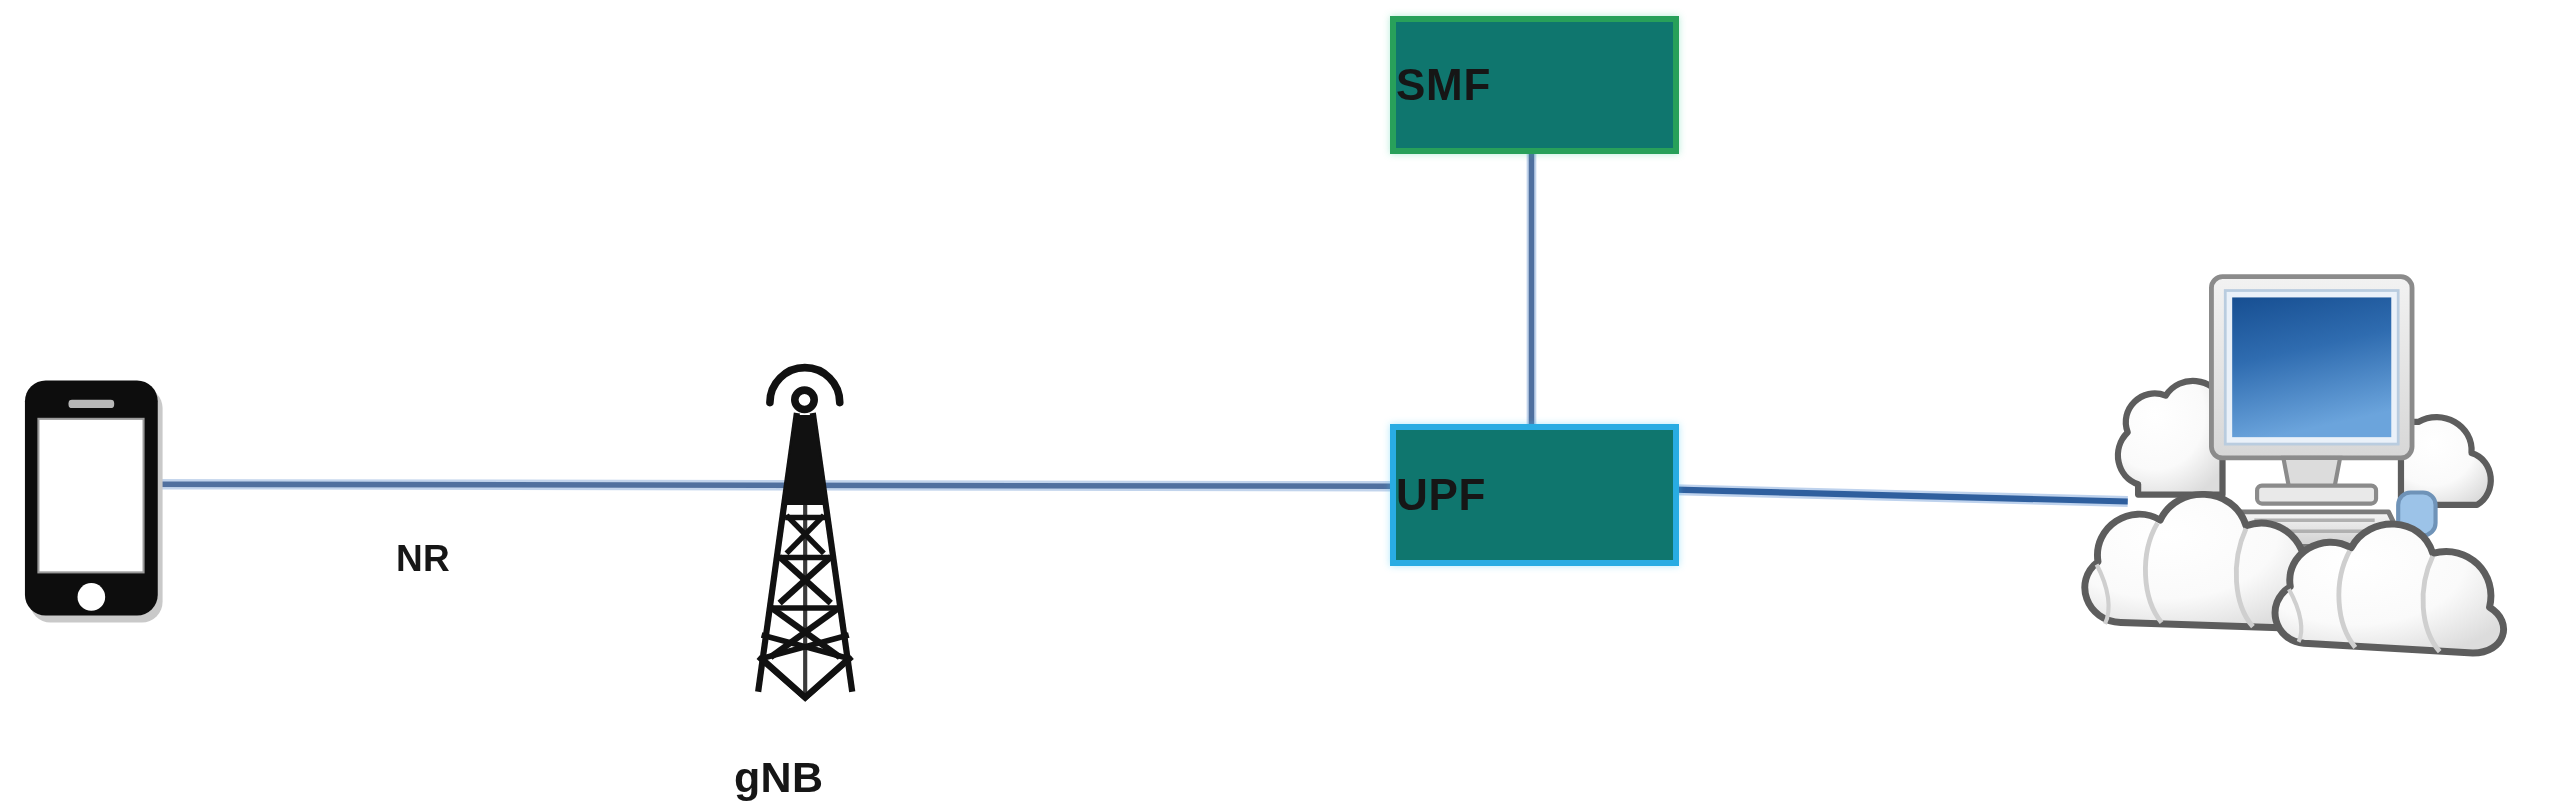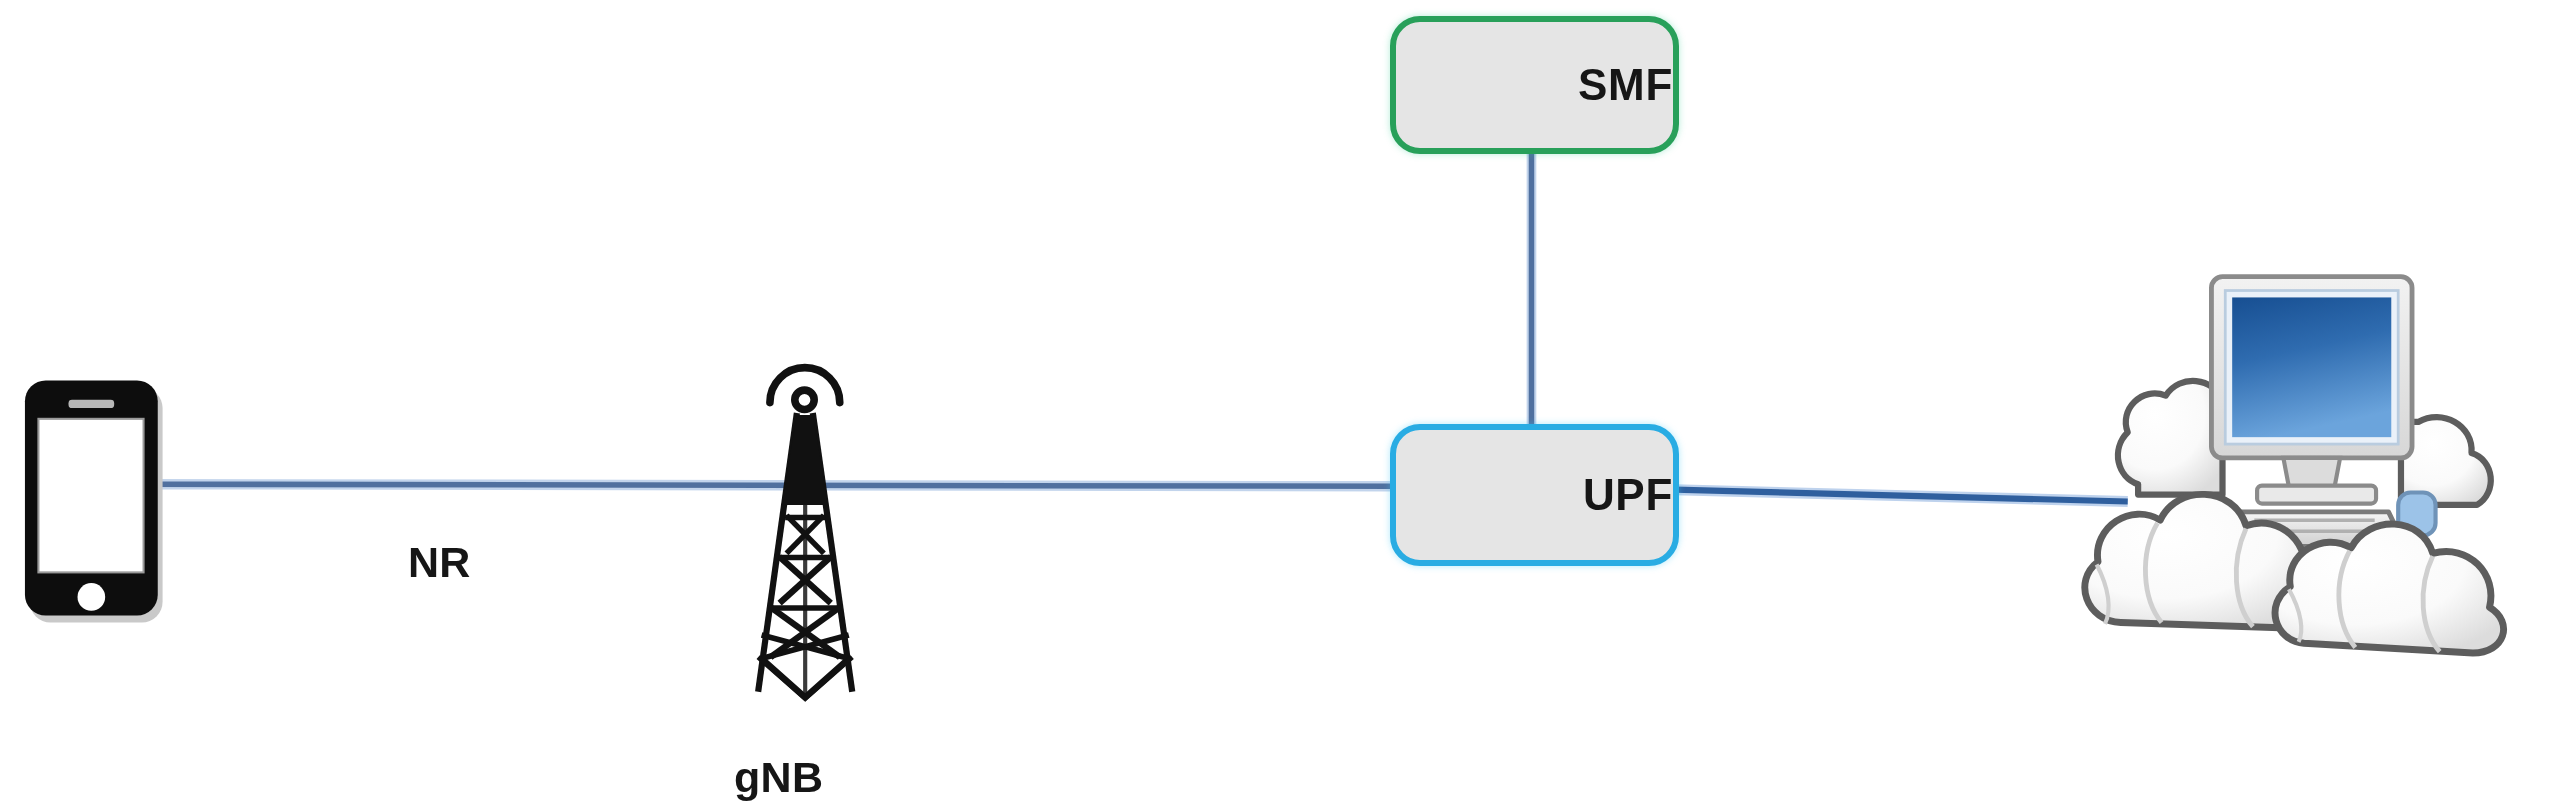--- a/index.html
+++ b/index.html
@@ -20,26 +20,25 @@
   .node-label {
     position: absolute;
     font-weight: bold;
     color: #161616;
     letter-spacing: 0.3px;
     white-space: nowrap;
     user-select: none;
   }
   .box {
     position: absolute;
-    background: #e5e5e5;
+    background: #0f766e;
     box-sizing: border-box;
     display: flex;
     align-items: center;
-    justify-content: flex-end;
-    border-radius: 30px;
+    justify-content: flex-start;
   }
   .box-text {
     font-weight: bold;
     color: #161616;
     letter-spacing: 0.7px;
   }
   .svg-layer {
     position: absolute;
     top: 0;
     left: 0;
@@ -114,31 +113,31 @@
       <path d="M 1213 878 L 1113 950" stroke-width="9"></path>
       <path d="M 1111 879 L 1215 879" stroke-width="8"></path>
 
       <path d="M 1100 952 L 1163 1008 L 1226 952" stroke-width="9"></path>
       <path d="M 1100 952 L 1226 918" stroke-width="8"></path>
       <path d="M 1226 952 L 1100 918" stroke-width="8"></path>
       <path d="M 1095 950 L 1163 1010 L 1231 950" stroke-width="7"></path>
     </g>
   </svg>
 
-  <div class="node-label" style="left:408px; top:538px; font-size:43px;">NR</div>
+  <div class="node-label" style="left:396px; top:538px; font-size:37px;">NR</div>
 
   <div class="node-label" style="left:734px; top:713px; font-size:43px;margin-top:40px;">gNB</div>
 
   <div class="box" style="left:1390px; top:16px; width:289px; height:138px;
               border:6.2px solid #28a05a; box-shadow:0 0 7px rgba(40,200,140,0.35);">
     <span class="box-text" style="font-size:44px;">SMF</span>
   </div>
 
   <div class="box" style="left:1390px; top:424px; width:289px; height:142px;
-              border:6.2px solid #29ace3; box-shadow:0 0 7px rgba(60,200,245,0.40);padding-left:8px;">
+              border:6.2px solid #29ace3; box-shadow:0 0 7px rgba(60,200,245,0.40);">
     <span class="box-text" style="font-size:44px;">UPF</span>
   </div>
 
   <svg class="svg-layer" width="2576" height="801" style="pointer-events:none;" viewBox="0 0 3722 1158">
     <defs>
       <linearGradient id="screenGrad" x1="0" y1="0" x2="0.25" y2="1">
         <stop offset="0%" stop-color="#174f92"></stop>
         <stop offset="45%" stop-color="#2f6cb0"></stop>
         <stop offset="100%" stop-color="#6ba4dc"></stop>
       </linearGradient>

